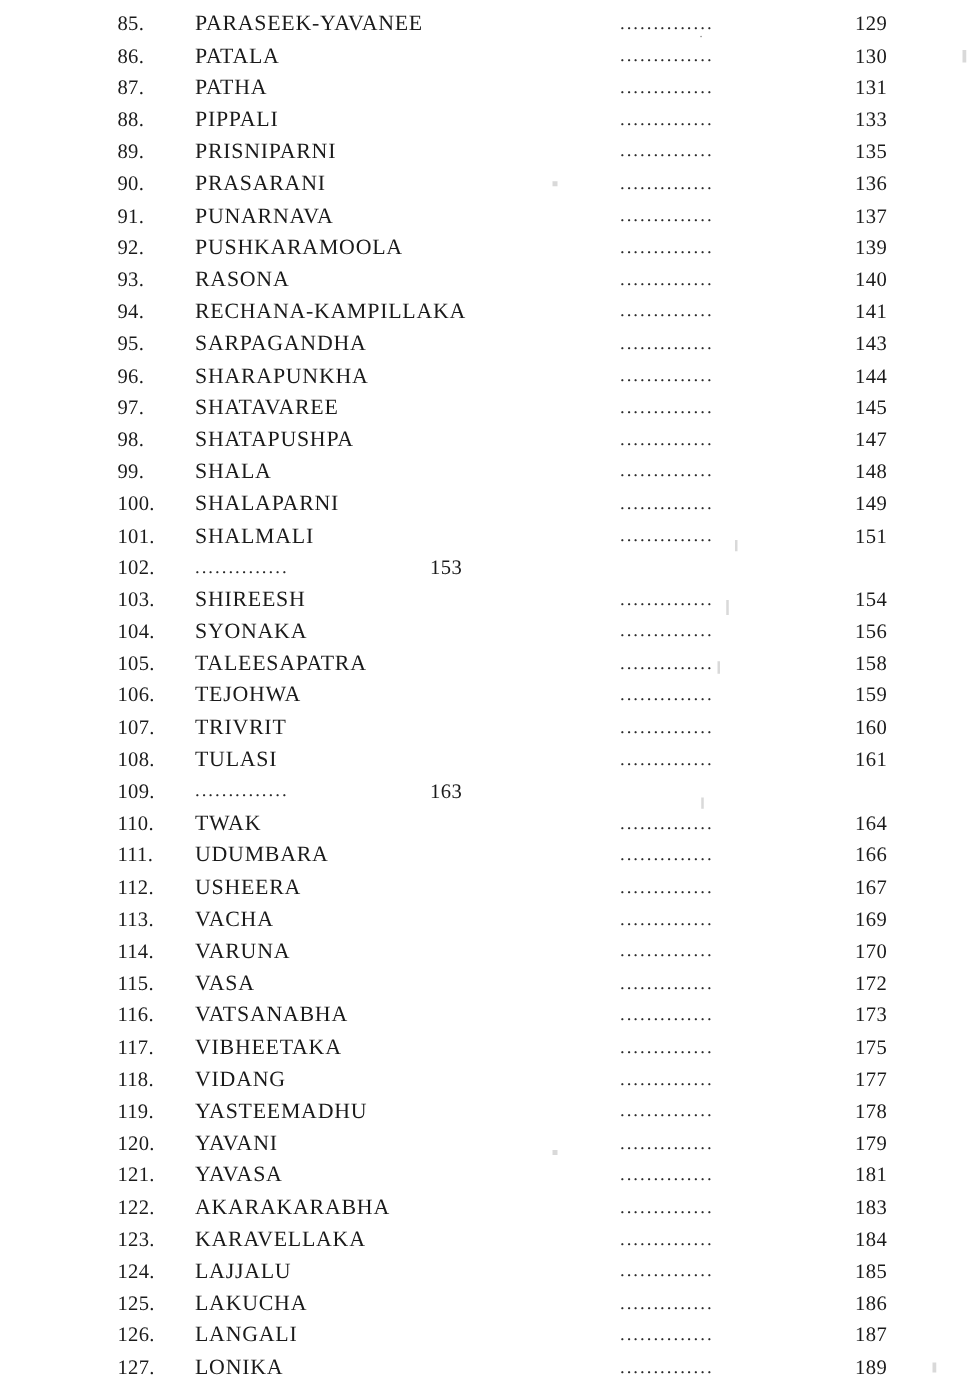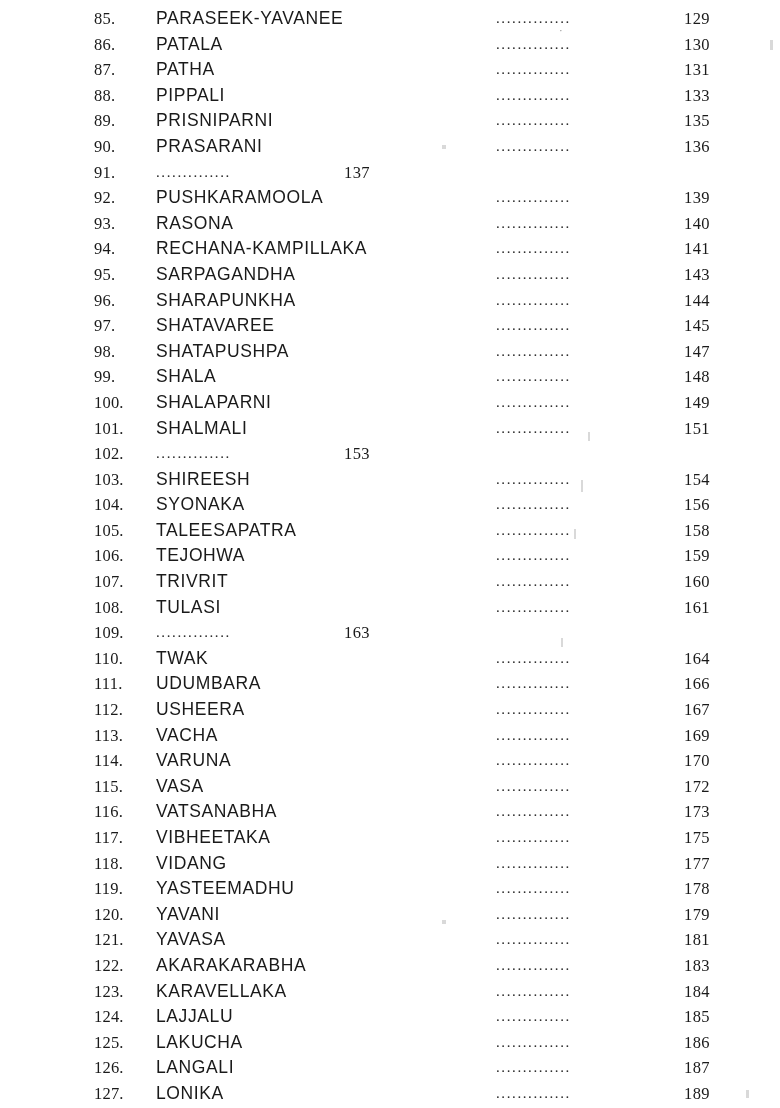--- a/index.html
+++ b/index.html
@@ -40,21 +40,21 @@
     flex: 0 0 62px;
     font-size: 16.5px;
     font-family: "Liberation Serif", serif;
     letter-spacing: 0.2px;
   }
   .title {
     flex: 0 0 auto;
     width: 340px;
     font-size: 17.5px;
     letter-spacing: 0.6px;
-    font-family: Liberation Sans, sans-serif;
+    font-family: Liberation Serif, serif;
   }
   .leader {
     flex: 0 0 auto;
     width: 120px;
     font-size: 15px;
     letter-spacing: 1.6px;
     color: #2b2b2b;
     overflow: hidden;
     text-align: left;
     transform: translateY(-1px);
@@ -117,20 +117,21 @@
         <span class="pageno">135</span>
       </li>
       <li class="toc-row">
         <span class="num">90.</span>
         <span class="title">PRASARANI</span>
         <span class="leader">..............</span>
         <span class="pageno">136</span>
       </li>
       <li class="toc-row">
         <span class="num">91.</span>
+        <span class="title">PUNARNAVA</span>
         <span class="leader">..............</span>
         <span class="pageno">137</span>
       </li>
       <li class="toc-row">
         <span class="num">92.</span>
         <span class="title">PUSHKARAMOOLA</span>
         <span class="leader">..............</span>
         <span class="pageno">139</span>
       </li>
       <li class="toc-row">

